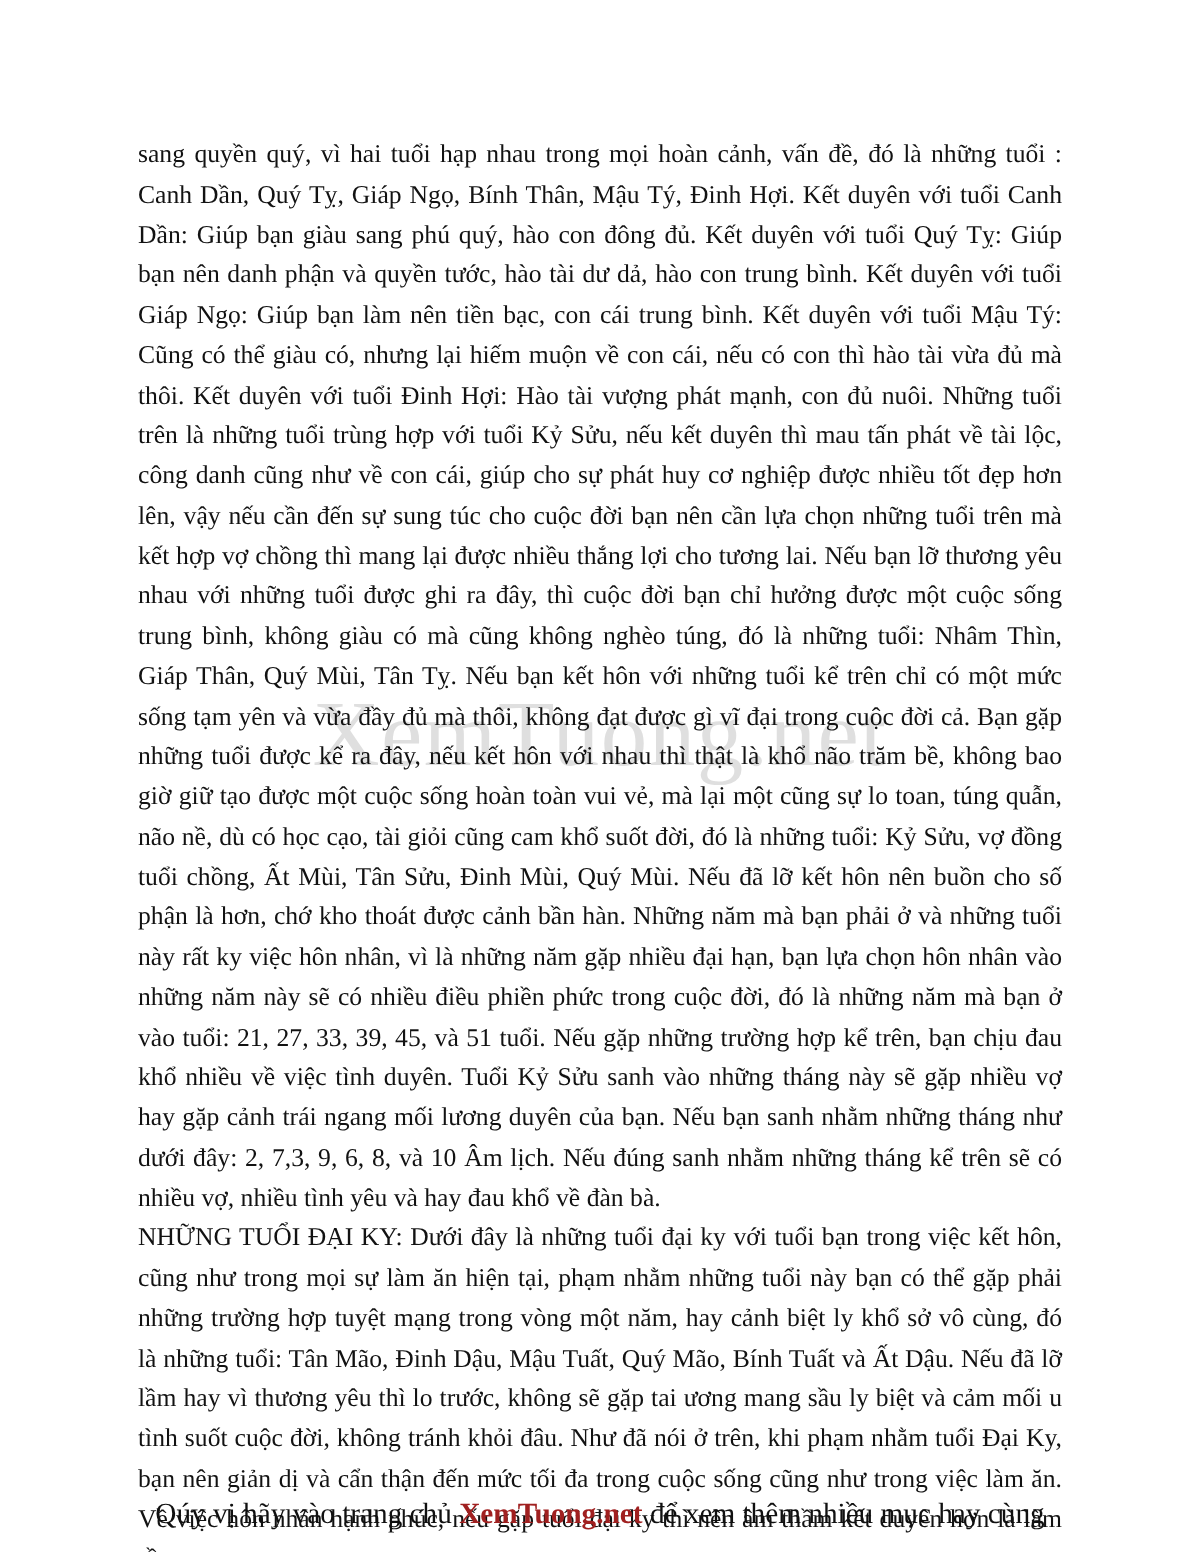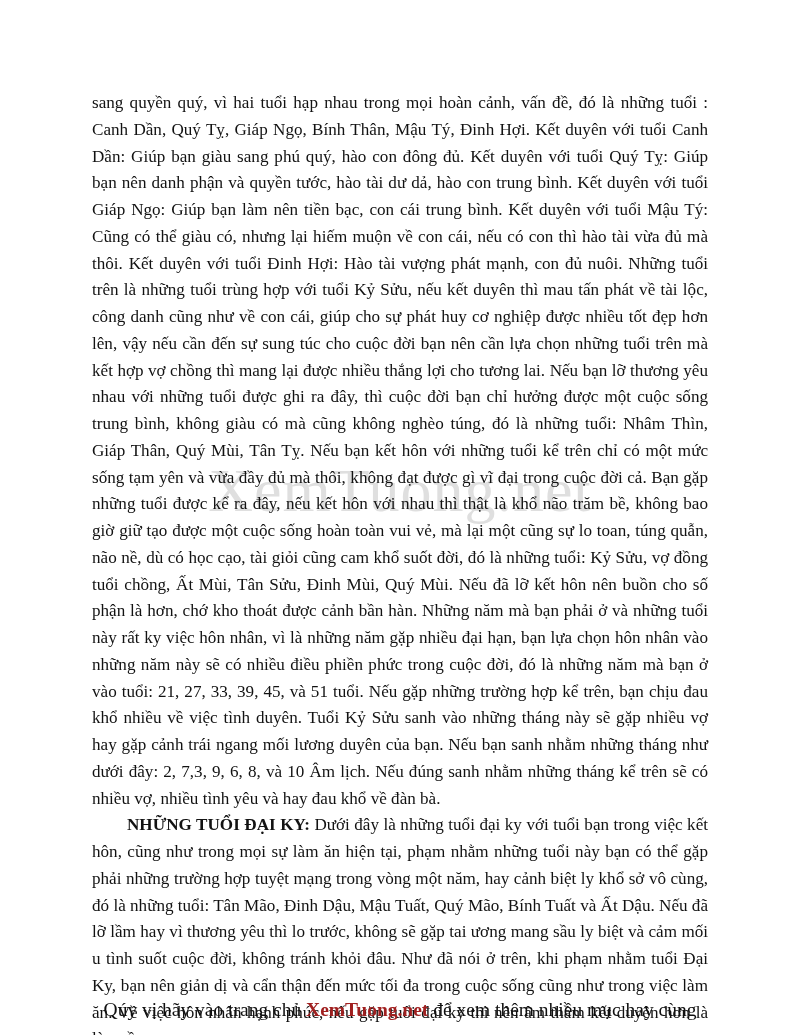--- a/index.html
+++ b/index.html
@@ -45,23 +45,22 @@
     text-justify: inter-word;
     color: #121212;
   }
   .body-text p {
     margin: 0;
   }
   .body-text p + p {
     margin-top: 0px;
   }
   .heading-inline {
-    font-weight: bold;
+    font-weight: normal;
     font-variant: normal;
-    margin-left: 35px;
   }
   .footer {
     position: absolute;
     left: 0;
     right: 0;
     bottom: 14px;
     text-align: center;
     font-size: 19.5px;
     font-family: "Liberation Serif", serif;
     color: #101010;

